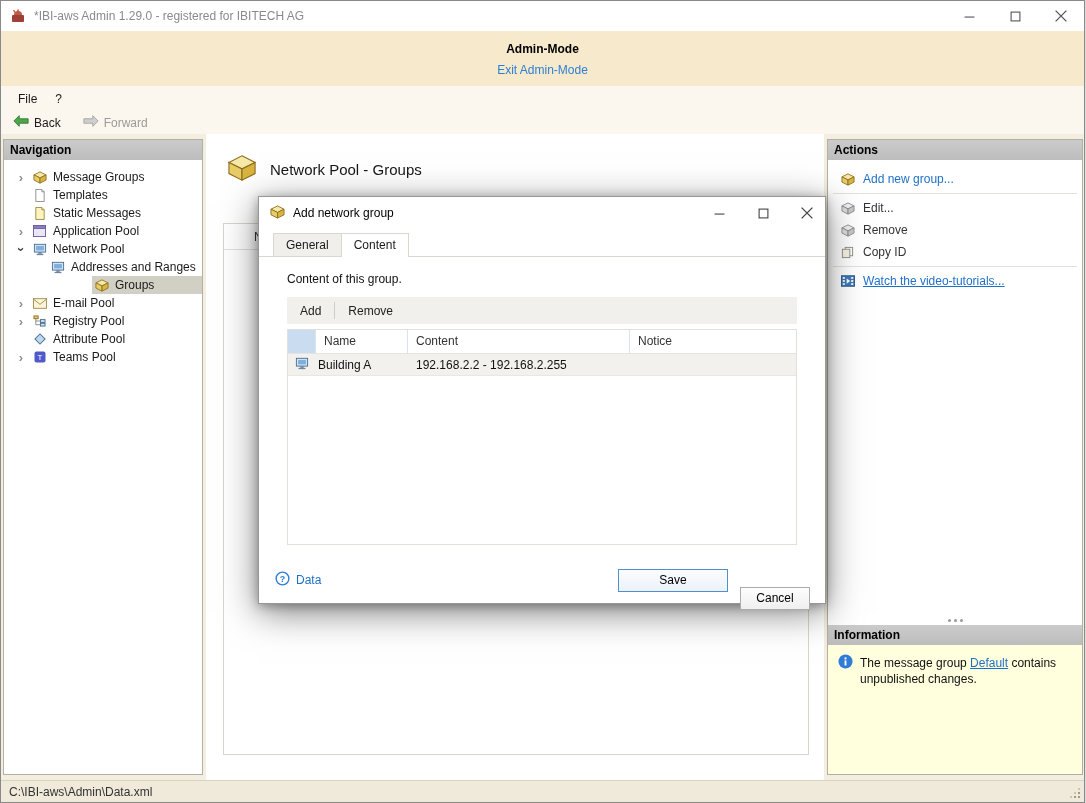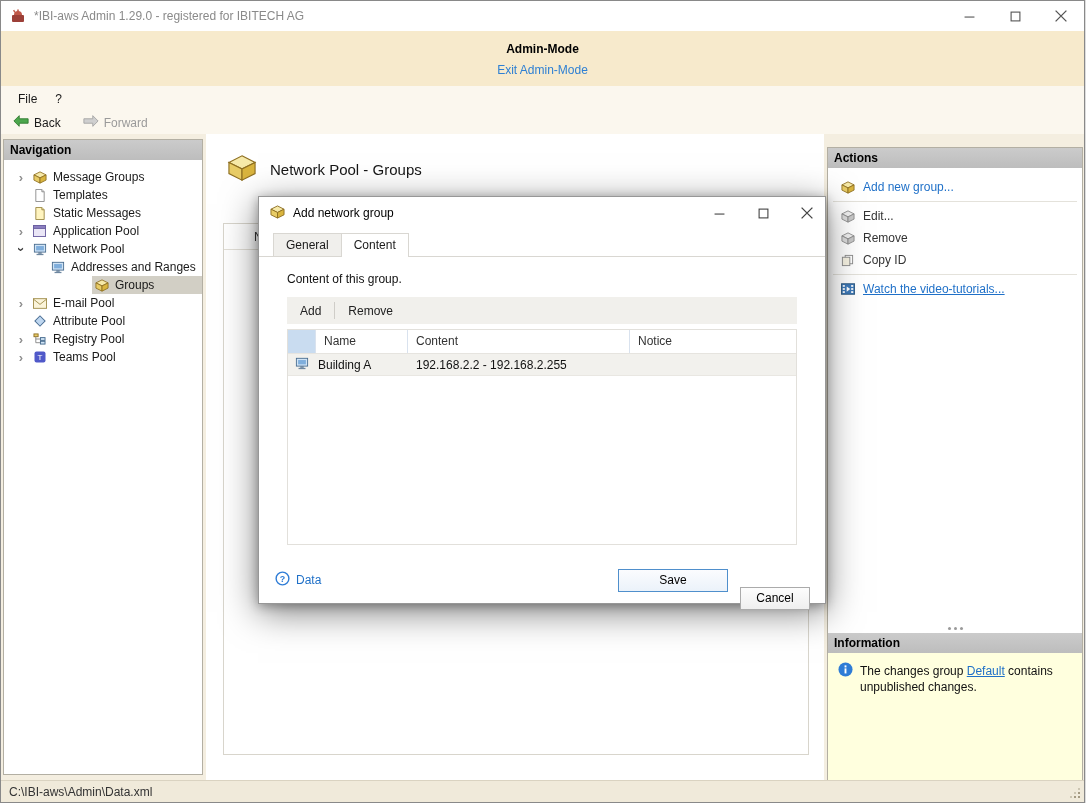--- a/index.html
+++ b/index.html
@@ -23,21 +23,21 @@
   .menubar { height:25px; background:#FBF7EE; display:flex; align-items:center; padding-left:8px; }
   .menu-item { padding:3px 9px; }
   .toolbar { height:23px; background:#FBF7EE; display:flex; align-items:center; padding-left:8px; gap:14px; }
   .tool-btn { display:flex; align-items:center; gap:5px; padding:1px 4px; }
   .tool-btn.disabled span { color:#9a9a9a; }
 
   
   .main { position:relative; height:646px; background:#F4EEE0; }
   .panel-header { height:20px; background:linear-gradient(#CBCBCB,#BDBDBD); font-weight:bold; padding:3px 6px; color:#000; }
   .nav-panel { position:absolute; left:2px; top:5px; width:200px; height:636px; background:#fff; border:1px solid #B3AFA3; }
-  .actions-panel { position:absolute; left:826px; top:13px; width:256px; height:636px; background:#fff; border:1px solid #B3AFA3; }
+  .actions-panel { position:absolute; left:826px; top:5px; width:256px; height:636px; background:#fff; border:1px solid #B3AFA3; }
   .content-panel { position:absolute; left:205px; top:0; width:618px; height:646px; background:#fff; }
 
   
   .tree { padding-top:8px; }
   .trow { display:flex; align-items:center; height:18px; padding-left:8px; cursor:default; }
   .trow.lvl1 { padding-left:44px; }
   .chev { flex:0 0 18px; width:18px; text-align:center; color:#8f8f8f; font-size:13px; line-height:1; }
   .chev.r::before { content:"›"; font-weight:bold; }
   .chev.d::before { content:"›"; font-weight:bold; display:inline-block; transform:rotate(90deg); color:#3c3c3c; }
   .hl { display:flex; align-items:center; gap:6px; flex:1; padding:1px 4px 1px 2px; height:18px; }
@@ -269,43 +269,43 @@
                 <svg width="14" height="11" viewBox="0 0 16 12">
                   <rect x="0.5" y="0.5" width="15" height="11" fill="#FBF4DA" stroke="#9C8844"></rect>
                   <path d="M0.5,1 8,7 15.5,1" fill="none" stroke="#9C8844"></path>
                 </svg>
               </span>
           <span>E-mail Pool</span>
             </span>
         </div>
 
         <div class="trow">
-          <span class="chev"></span>
-          <span class="hl">
-              <span class="ic">
-                <svg width="12" height="12" viewBox="0 0 12 12">
-                  <rect x="2.4" y="2.4" width="7.2" height="7.2" transform="rotate(45 6 6)" fill="#BFD7F0" stroke="#4A6E94"></rect>
-                </svg>
-              </span>
-          <span>Attribute Pool</span>
-            </span>
-        </div>
-
-        <div class="trow">
           <span class="chev r"></span>
           <span class="hl">
               <span class="ic">
                 <svg width="13" height="12" viewBox="0 0 14 13">
                   <rect x="1" y="1" width="4.5" height="3" fill="#E8CC66" stroke="#8E6F22"></rect>
                   <path d="M3,4 V10.5 H7.5 M3,6.5 H7.5" stroke="#888" fill="none"></path>
                   <rect x="8" y="5" width="5" height="3" fill="#CFE3F5" stroke="#44688C"></rect>
                   <rect x="8" y="9" width="5" height="3" fill="#CFE3F5" stroke="#44688C"></rect>
                 </svg>
               </span>
           <span>Registry Pool</span>
+            </span>
+        </div>
+
+        <div class="trow">
+          <span class="chev"></span>
+          <span class="hl">
+              <span class="ic">
+                <svg width="12" height="12" viewBox="0 0 12 12">
+                  <rect x="2.4" y="2.4" width="7.2" height="7.2" transform="rotate(45 6 6)" fill="#BFD7F0" stroke="#4A6E94"></rect>
+                </svg>
+              </span>
+          <span>Attribute Pool</span>
             </span>
         </div>
 
         <div class="trow">
           <span class="chev r"></span>
           <span class="hl">
               <span class="ic">
                 <svg width="12" height="12" viewBox="0 0 12 12">
                   <rect x="0.5" y="0.5" width="11" height="11" rx="2" fill="#5059C9"></rect>
                   <text x="6" y="9" font-size="8" fill="#fff" text-anchor="middle" font-family="Liberation Sans, sans-serif">T</text>
@@ -398,21 +398,21 @@
       <div class="splitter-grip"><span class="grip-dots"></span></div>
 
       <div class="info-block">
         <div class="panel-header">Information</div>
         <div class="info-body">
           <span><svg width="15" height="15" viewBox="0 0 16 16">
                 <circle cx="8" cy="8" r="7.5" fill="#2E7CD6"></circle>
                 <rect x="7" y="3.6" width="2" height="2.2" fill="#fff"></rect>
                 <rect x="7" y="6.8" width="2" height="5.4" fill="#fff"></rect>
               </svg></span>
-          <span class="info-text"><span>The changes group </span><a class="info-link">Default</a><span> contains unpublished changes.</span></span>
+          <span class="info-text"><span>The message group </span><a class="info-link">Default</a><span> contains unpublished changes.</span></span>
         </div>
       </div>
     </div>
 
   </div>
 
   <div class="statusbar">
     <span>C:\IBI-aws\Admin\Data.xml</span>
     <div class="resize-grip"></div>
   </div>

